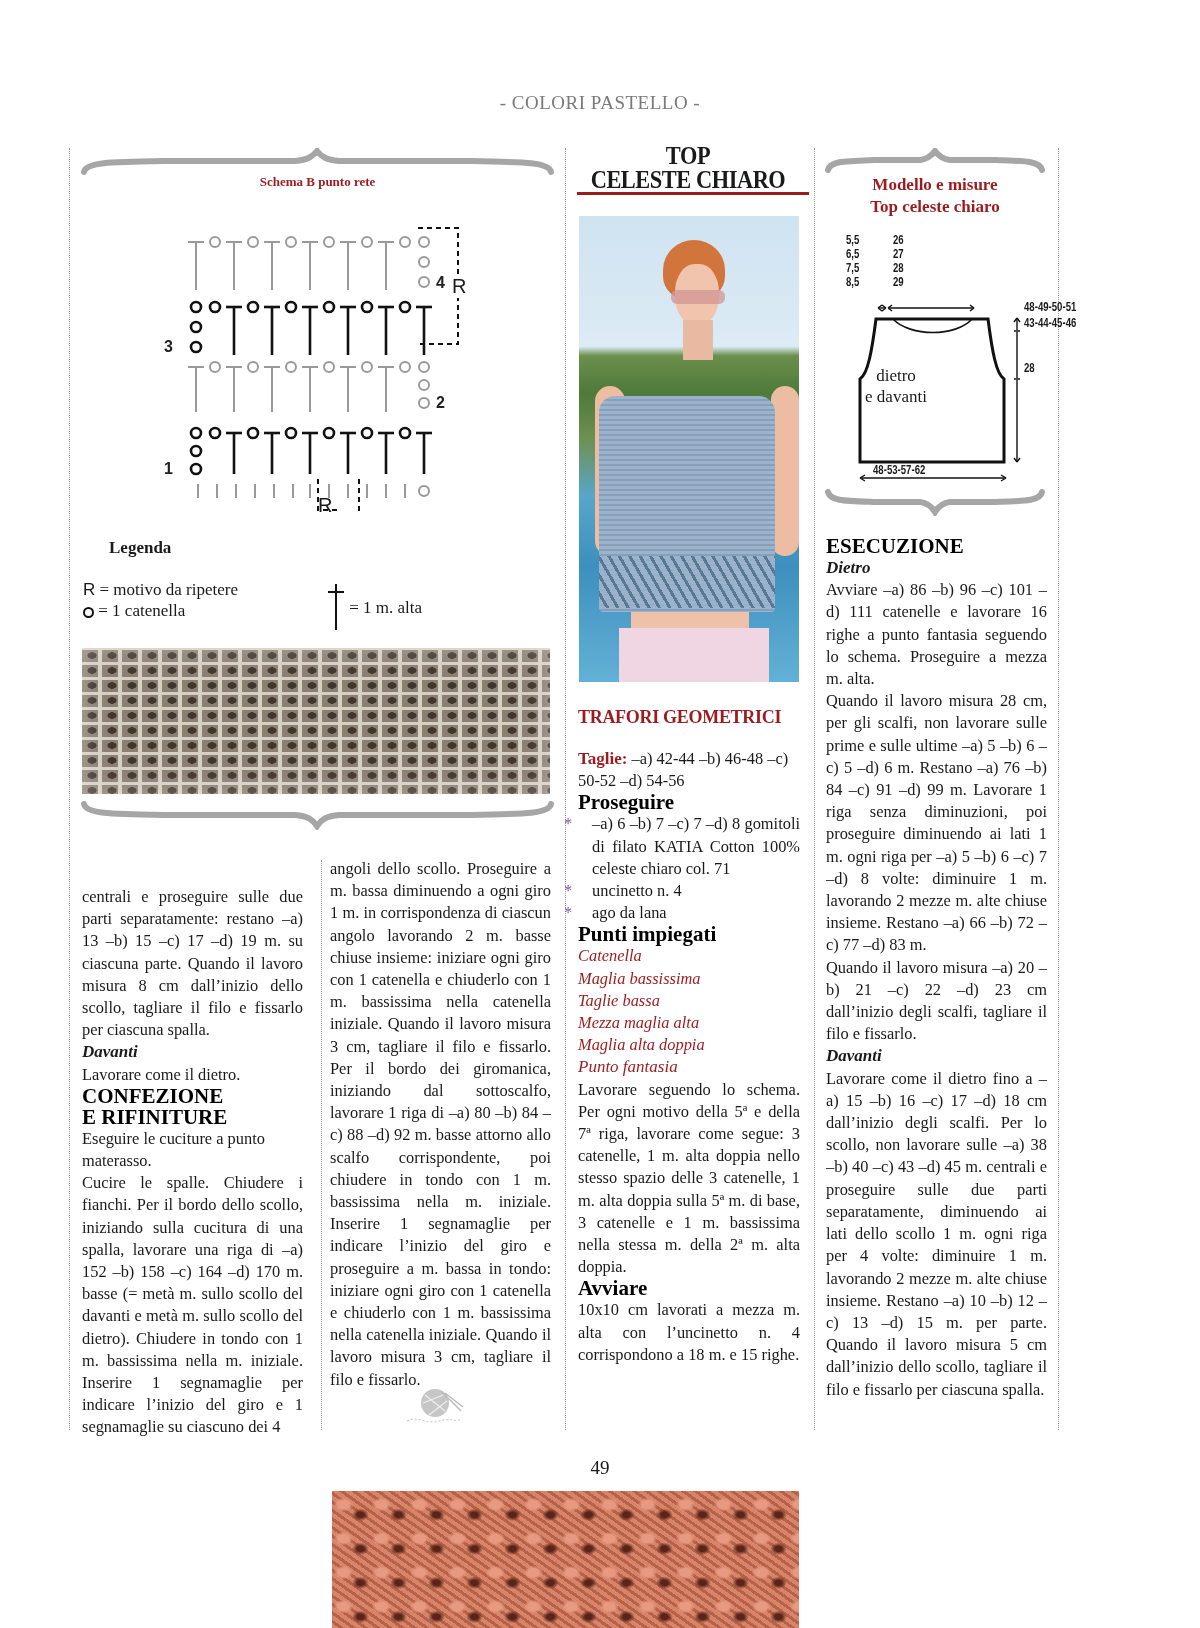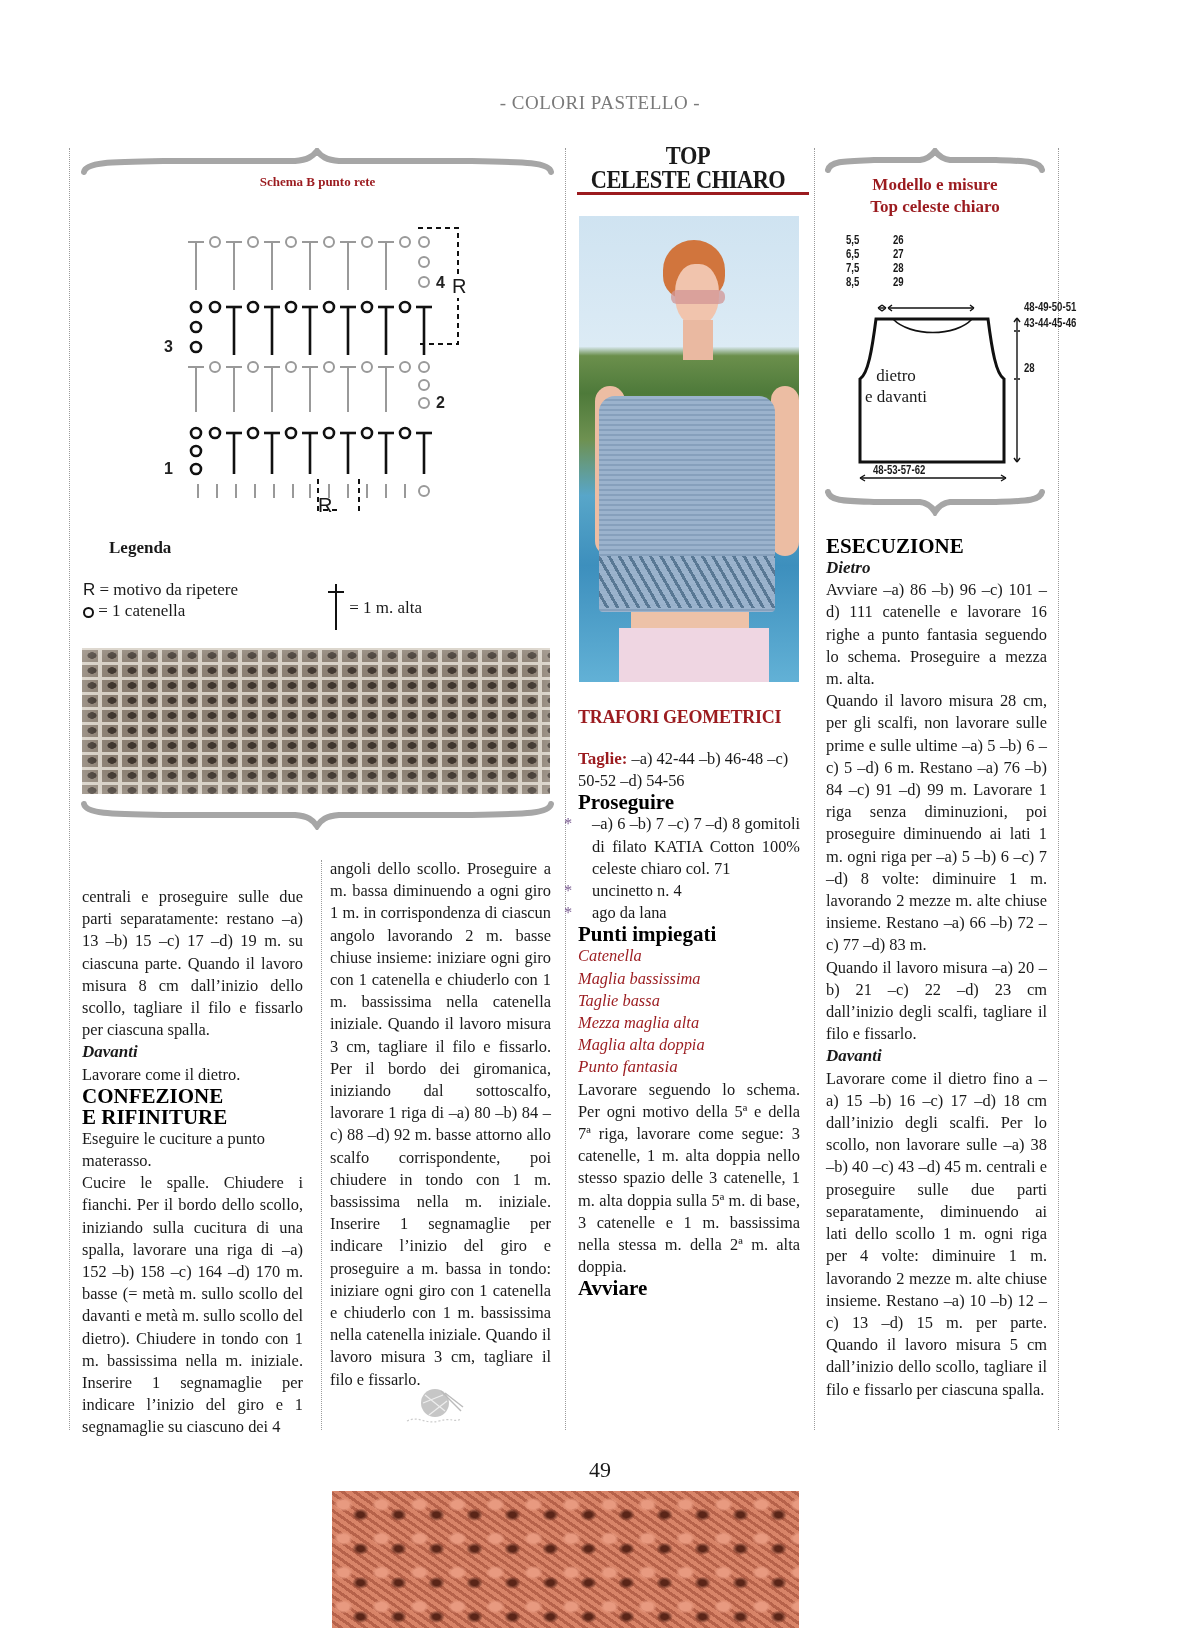--- a/index.html
+++ b/index.html
@@ -15,21 +15,21 @@
   .h-red { color: #000000; font-weight: bold; font-size: 21px; line-height: 21px; }
   .h-it { font-style: italic; font-weight: bold; font-size: 17px; }
   .it-red { color: #9b1b1f; font-style: italic; }
   .block { margin-top: 20px; }
   .title-top { font-weight: bold; font-size: 26px; line-height: 25px; text-align: center; letter-spacing: -0.5px; font-family: "Liberation Serif", serif; transform: scaleX(0.86); }
   .star { color: #7b5d92; display: inline-block; width: 14px; }
   .bullet { padding-left: 14px; text-indent: -14px; }
   .diag-text { font-family: "Liberation Sans", "DejaVu Sans", sans-serif; font-weight: bold; font-size: 12px; line-height: 14px; transform: scaleX(0.8); transform-origin: left; }
   .legend { font-size: 17px; }
   .sans { font-family: "Liberation Sans", "DejaVu Sans", sans-serif; }
-  .page-number { top: 1457px; left: 0; width: 1200px; text-align: center; font-size: 22px; }
+  .page-number { top: 1457px; left: 0; width: 1200px; text-align: center; font-size: 19px; }
 </style>
 </head>
 <body>
 
 <div class="abs running-head">- COLORI PASTELLO -</div>
 
 <div class="vrule" style="left:69px; top:148px; height:1282px;"></div>
 <div class="vrule" style="left:565px; top:148px; height:1282px;"></div>
 <div class="vrule" style="left:814px; top:148px; height:1282px;"></div>
 <div class="vrule" style="left:1058px; top:148px; height:1282px;"></div>
@@ -239,20 +239,21 @@
   <p class="bullet"><span class="star">*</span><span>ago da lana</span></p>
   <p class="h-red block">Punti impiegati</p>
   <p class="it-red">Catenella</p>
   <p class="it-red">Maglia bassissima</p>
   <p class="it-red">Taglie bassa</p>
   <p class="it-red">Mezza maglia alta</p>
   <p class="it-red">Maglia alta doppia</p>
   <p class="it-red block" style="font-size:17px;">Punto fantasia</p>
   <p>Lavorare seguendo lo schema. Per ogni motivo della 5ª e della 7ª riga, lavorare come segue: 3 catenelle, 1 m. alta doppia nello stesso spazio delle 3 catenelle, 1 m. alta doppia sulla 5ª m. di base, 3 catenelle e 1 m. bassissima nella stessa m. della 2ª m. alta doppia.</p>
   <p class="h-red block">Avviare</p>
+  <p>10x10 cm lavorati a mezza m. alta con l’uncinetto n. 4 corrispondono a 18 m. e 15 righe.</p>
 </div>
 
 <svg class="brace" style="left:824px; top:148px;" width="222" height="26" viewBox="0 0 222 26">
   <path d="M4 22 C 6 13, 20 13, 50 12 L 96 12 C 104 11, 108 7, 111 3 C 114 7, 118 11, 126 12 L 172 12 C 202 13, 216 13, 218 22" fill="none" stroke="#a6a6a6" stroke-width="6" stroke-linecap="round"></path>
 </svg>
 <div class="abs red" style="left:824px; top:174px; width:222px; text-align:center; font-size:17px; font-weight:bold; line-height:22px;">
   <div>Modello e misure</div>
   <div>Top celeste chiaro</div>
 </div>
 

